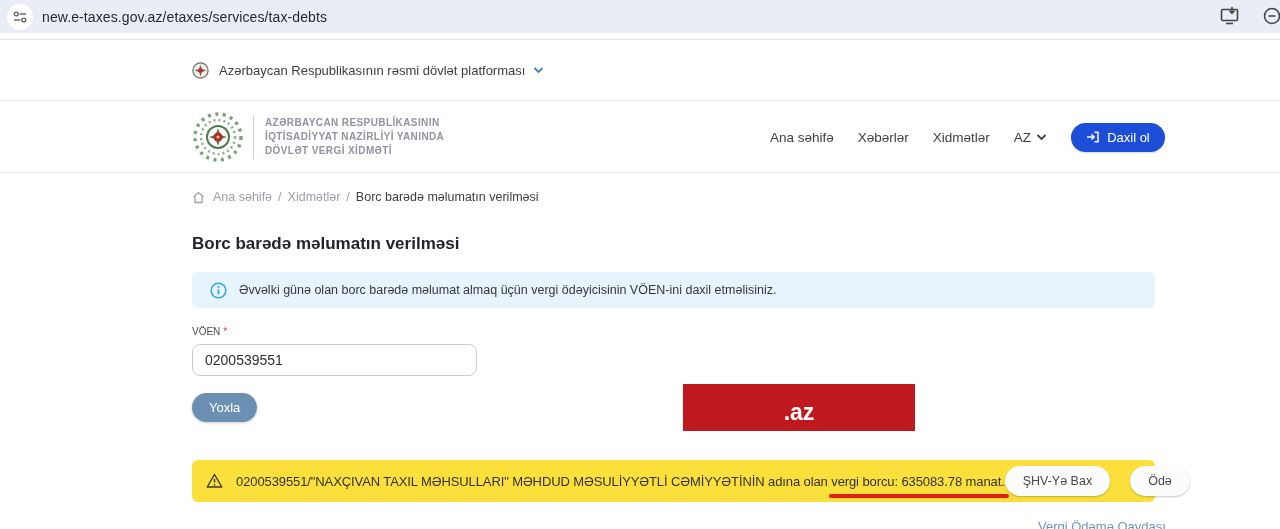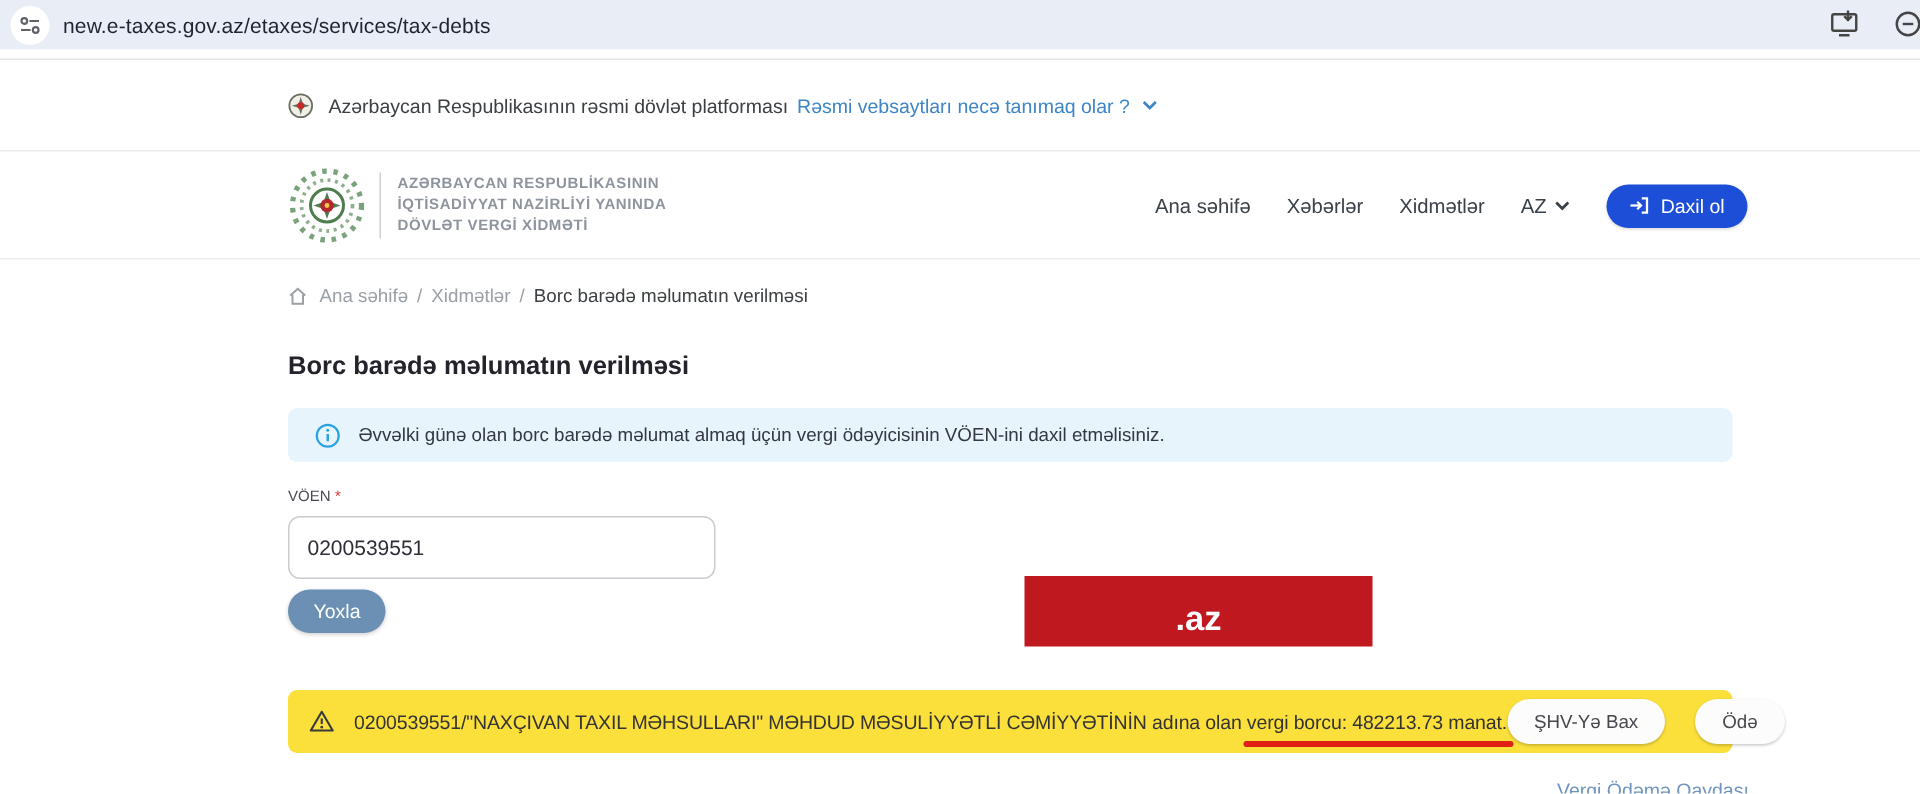--- a/index.html
+++ b/index.html
@@ -70,21 +70,21 @@
     position:absolute; top:272px; left:192px; width:963px; height:36px;
     background:#e8f4fc; border-radius:6px; display:flex; align-items:center;
   }
   .info-icon { margin-left:18px; display:flex; }
   .info-text { margin-left:12px; font-size:12.5px; color:#333740; }
 
   
   .voen-label { position:absolute; top:326px; left:192px; font-size:10px; color:#4a4a55; }
   .req-mark { color:#e53935; margin-left:3px; }
   .voen-input {
-    position:absolute; top:344px; left:192px; width:285px; height:42px;
+    position:absolute; top:344px; left:192px; width:285px; height:32px;
     border:1px solid #c9ccd1; border-radius:8px; padding:0 12px; font-size:14px;
     color:#2e2e36; font-family:"Liberation Sans", sans-serif; background:#fff; outline:none;
   }
   .check-btn {
     position:absolute; top:393px; left:192px; height:29px; padding:0 17px;
     border:none; border-radius:15px; background:#6b90b4; color:#fff; font-size:13px;
     font-family:"Liberation Sans", sans-serif; cursor:pointer; box-shadow:0 1px 3px rgba(0,0,0,.2);
   }
 
   
@@ -154,21 +154,20 @@
 <div class="gov-banner">
   <div class="gov-banner-inner">
     <span class="gov-emblem">
       <svg width="17" height="17" viewBox="0 0 17 17">
         <circle cx="8.5" cy="8.5" r="7.6" fill="#f0efe6" stroke="#6b6f62" stroke-width="1.2"></circle>
         <path d="M8.5 2.5 L9.9 7.1 L14.5 8.5 L9.9 9.9 L8.5 14.5 L7.1 9.9 L2.5 8.5 L7.1 7.1 Z" fill="#6b6f62"></path>
         <circle cx="8.5" cy="8.5" r="2.3" fill="#c62828"></circle>
       </svg>
     </span>
     <span class="gov-text">Azərbaycan Respublikasının rəsmi dövlət platforması</span>
-    <span class="gov-link">Rəsmi vebsaytları necə tanımaq olar ?</span>
     <span class="gov-chevron">
       <svg width="11" height="8" viewBox="0 0 11 8">
         <polyline points="1.5,2 5.5,6 9.5,2" fill="none" stroke="#3d85c6" stroke-width="1.8"></polyline>
       </svg>
     </span>
   </div>
 </div>
 
 <div class="site-header">
   <div class="logo-wrap">
@@ -251,20 +250,20 @@
 </div>
 
 <div class="result-alert">
   <span class="warn-icon">
     <svg width="17" height="16" viewBox="0 0 17 16">
       <path d="M8.5 1.5 L15.8 14 H1.2 Z" fill="none" stroke="#3a3a3a" stroke-width="1.4" stroke-linejoin="round"></path>
       <line x1="8.5" y1="6" x2="8.5" y2="9.6" stroke="#3a3a3a" stroke-width="1.4"></line>
       <circle cx="8.5" cy="11.8" r="0.9" fill="#3a3a3a"></circle>
     </svg>
   </span>
-  <span class="result-text"><span>0200539551/"NAXÇIVAN TAXIL MƏHSULLARI" MƏHDUD MƏSULİYYƏTLİ CƏMİYYƏTİNİN adına olan </span><span class="highlight">vergi borcu: 482213.73 manat.</span></span>
+  <span class="result-text"><span>0200539551/"NAXÇIVAN TAXIL MƏHSULLARI" MƏHDUD MƏSULİYYƏTLİ CƏMİYYƏTİNİN adına olan </span><span class="highlight">vergi borcu: 635083.78 manat.</span></span>
   <span class="result-buttons">
     <button class="pill-btn">ŞHV-Yə Bax</button>
     <button class="pill-btn">Ödə</button>
   </span>
 </div>
 
 <span class="partial-link">Vergi Ödəmə Qaydası</span>
 
 </body></html>

